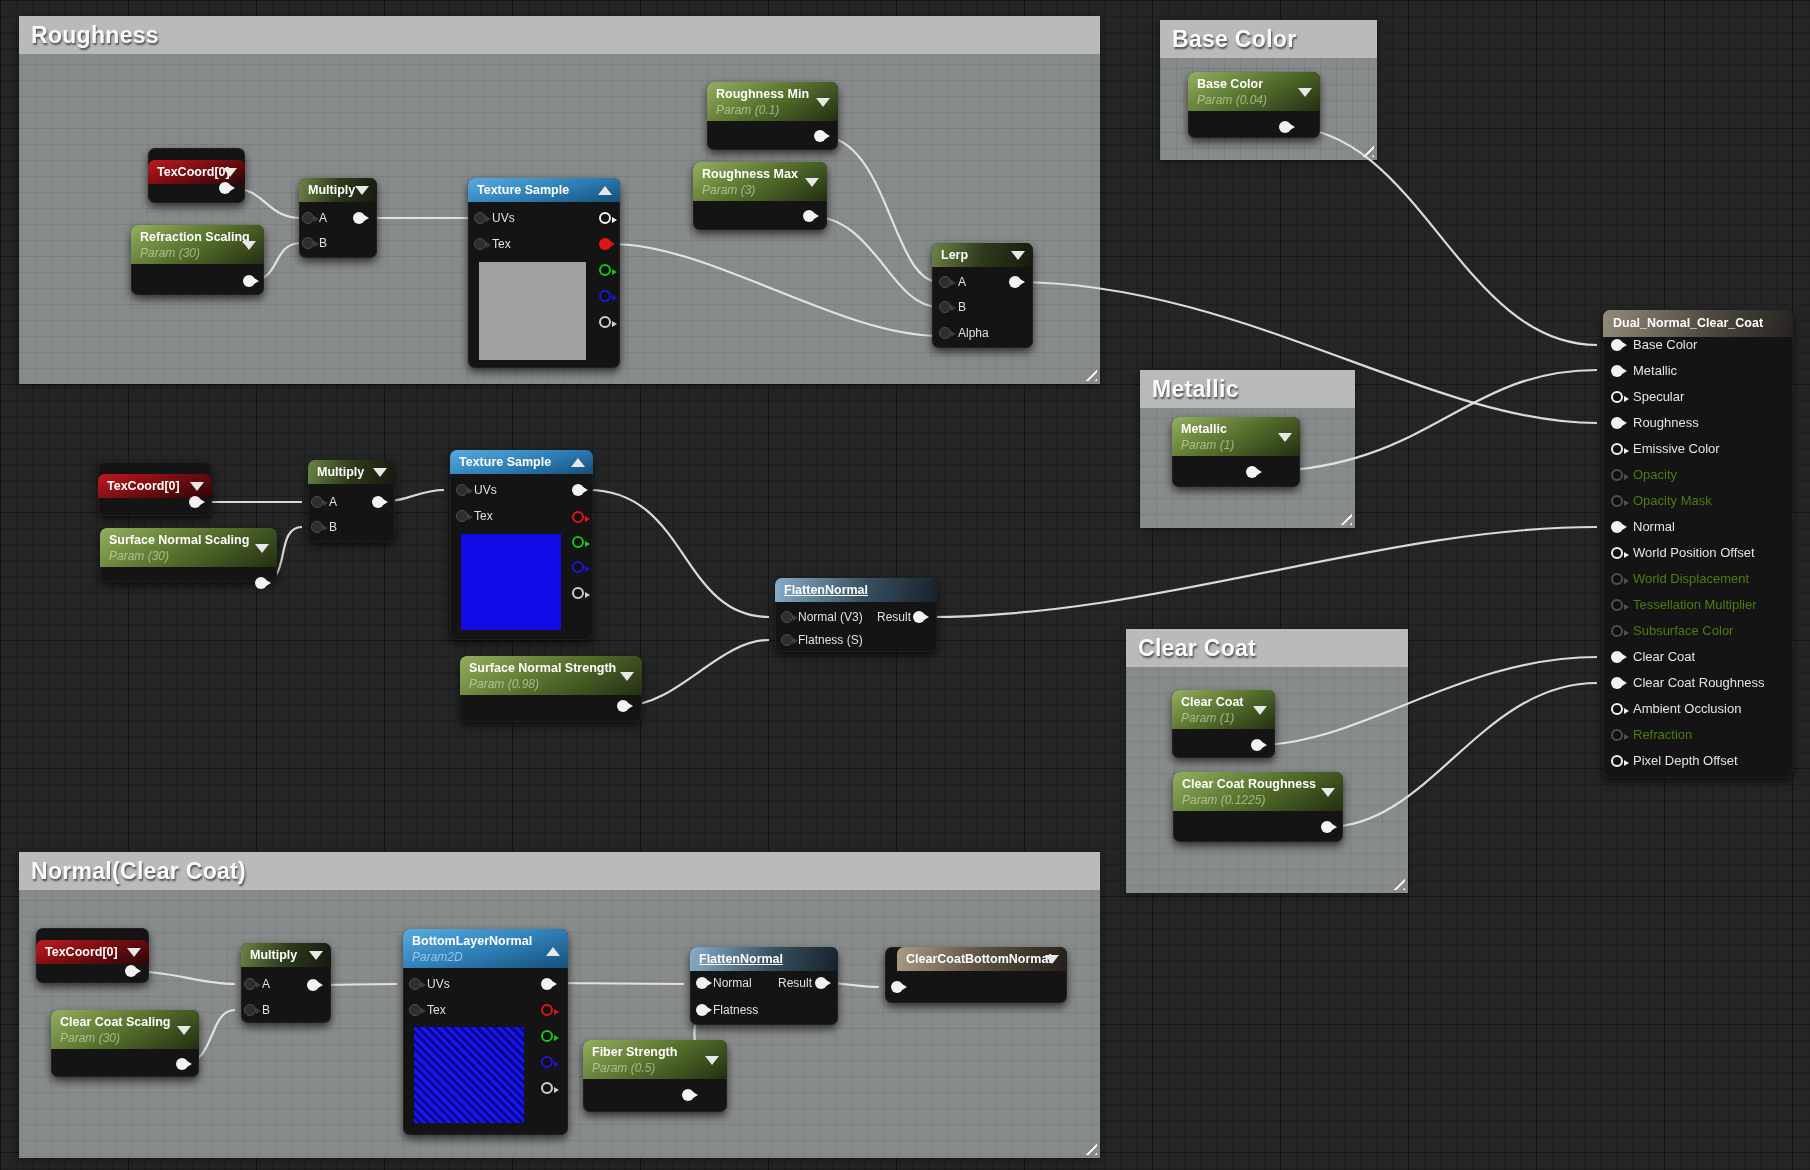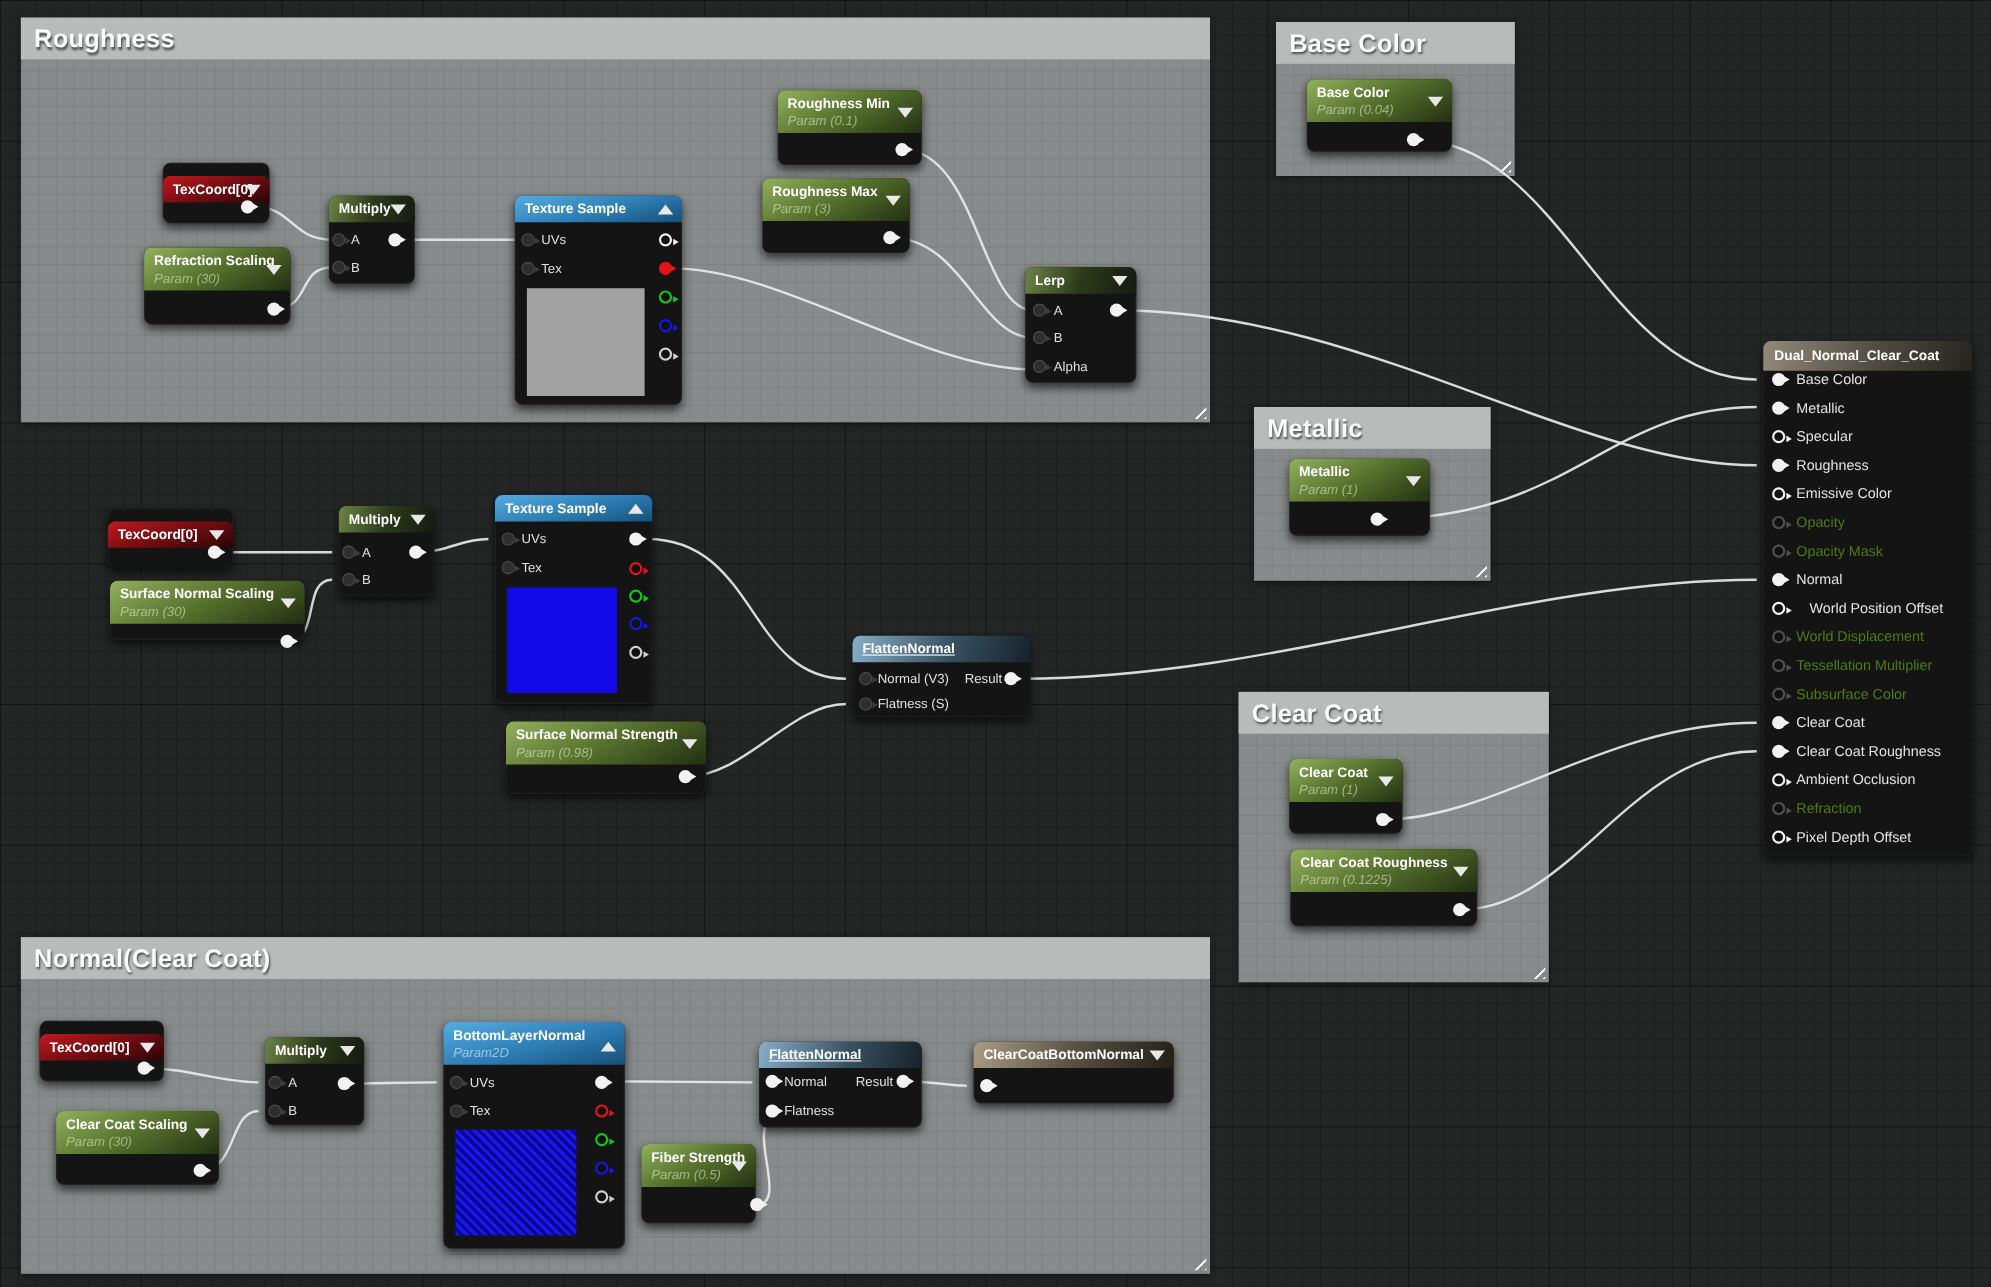--- a/index.html
+++ b/index.html
@@ -43,21 +43,21 @@
   }
   .hdr{position:relative;border-radius:7px 7px 0 0;padding:4px 9px 3px 9px;color:#fff;overflow:hidden;}
   .hdr .t{font-size:12.5px;font-weight:bold;display:block;line-height:17px;white-space:nowrap;}
   .hdr .sub{font-size:12px;font-style:italic;display:block;line-height:15px;color:rgba(228,240,205,.55);white-space:nowrap;}
   .hdr-blue .sub{color:rgba(205,230,250,.65);}
   .hdr-red{background:linear-gradient(160deg,#c01a20 0%,#7c0e12 45%,#2a0507 100%);margin-top:12px;}
   .hdr-param{background:linear-gradient(150deg,#93b05e 0%,#55702c 50%,#232f12 100%);}
   .hdr-op{background:linear-gradient(105deg,#6c8447 0%,#2c3a1a 50%,#161a10 100%);}
   .hdr-blue{background:linear-gradient(165deg,#55ace1 0%,#2d7cb4 55%,#165078 100%);}
   .hdr-flat{background:linear-gradient(105deg,#87aec9 0%,#37505f 55%,#17222b 100%);text-decoration:underline;}
-  .hdr-tan{background:linear-gradient(105deg,#ab9c84 0%,#5a5042 50%,#241f18 100%);}
+  .hdr-tan{background:linear-gradient(105deg,#ab9c84 0%,#5a5042 50%,#241f18 100%);margin-left:12px;}
   .hdr-main{background:linear-gradient(105deg,#938a7a 0%,#4e4a41 55%,#262420 100%);padding:5px 10px;}
   .tri{position:absolute;right:8px;top:50%;margin-top:-4px;width:0;height:0;}
   .tri.down{border-left:7px solid transparent;border-right:7px solid transparent;border-top:9px solid #e8e8e8;}
   .tri.up{border-left:7px solid transparent;border-right:7px solid transparent;border-bottom:9px solid #e8e8e8;}
   .tri.two{top:22px;}
   
   .pin{position:absolute;width:12px;height:12px;border-radius:50%;box-sizing:border-box;--c:#f2f2f2;}
   .pin::after{content:"";position:absolute;left:11px;top:2.5px;width:0;height:0;
     border-top:3.5px solid transparent;border-bottom:3.5px solid transparent;border-left:5px solid var(--c);}
   .pin.filled{background:var(--c);}
@@ -366,21 +366,21 @@
       <span class="t">FlattenNormal</span>
     </div>
     <span class="pin filled" style="left:6px;top:30px;"></span>
     <span class="plabel" style="left:23px;top:29px;">Normal</span>
     <span class="plabel" style="right:26px;top:29px;">Result</span>
     <span class="pin filled" style="left:125px;top:30px;"></span>
     <span class="pin filled" style="left:6px;top:57px;"></span>
     <span class="plabel" style="left:23px;top:56px;">Flatness</span>
   </div>
 
-  <div class="node" style="left:583px;top:1040px;width:104px;height:72px;">
+  <div class="node" style="left:583px;top:1040px;width:144px;height:72px;">
     <div class="hdr hdr-param">
       <span class="t">Fiber Strength</span>
       <span class="sub">Param (0.5)</span>
       <span class="tri down"></span>
     </div>
     <span class="pin filled" style="left:99px;top:49px;"></span>
   </div>
 
   <div class="node" style="left:885px;top:947px;width:182px;height:56px;">
     <div class="hdr hdr-tan">
@@ -404,21 +404,21 @@
       <span class="main-pin-label" style="top:105px;">Roughness</span>
     <span class="pin ring" style="left:8px;top:133px;"></span>
       <span class="main-pin-label" style="top:131px;">Emissive Color</span>
     <span class="pin ring dis" style="left:8px;top:159px;"></span>
       <span class="main-pin-label dis" style="top:157px;">Opacity</span>
     <span class="pin ring dis" style="left:8px;top:185px;"></span>
       <span class="main-pin-label dis" style="top:183px;">Opacity Mask</span>
     <span class="pin filled" style="left:8px;top:211px;"></span>
       <span class="main-pin-label" style="top:209px;">Normal</span>
     <span class="pin ring" style="left:8px;top:237px;"></span>
-      <span class="main-pin-label" style="top:235px;margin-left:12px;">World Position Offset</span>
+      <span class="main-pin-label" style="top:235px;">World Position Offset</span>
     <span class="pin ring dis" style="left:8px;top:263px;"></span>
       <span class="main-pin-label dis" style="top:261px;">World Displacement</span>
     <span class="pin ring dis" style="left:8px;top:289px;"></span>
       <span class="main-pin-label dis" style="top:287px;">Tessellation Multiplier</span>
     <span class="pin ring dis" style="left:8px;top:315px;"></span>
       <span class="main-pin-label dis" style="top:313px;">Subsurface Color</span>
     <span class="pin filled" style="left:8px;top:341px;"></span>
       <span class="main-pin-label" style="top:339px;">Clear Coat</span>
     <span class="pin filled" style="left:8px;top:367px;"></span>
       <span class="main-pin-label" style="top:365px;">Clear Coat Roughness</span>

